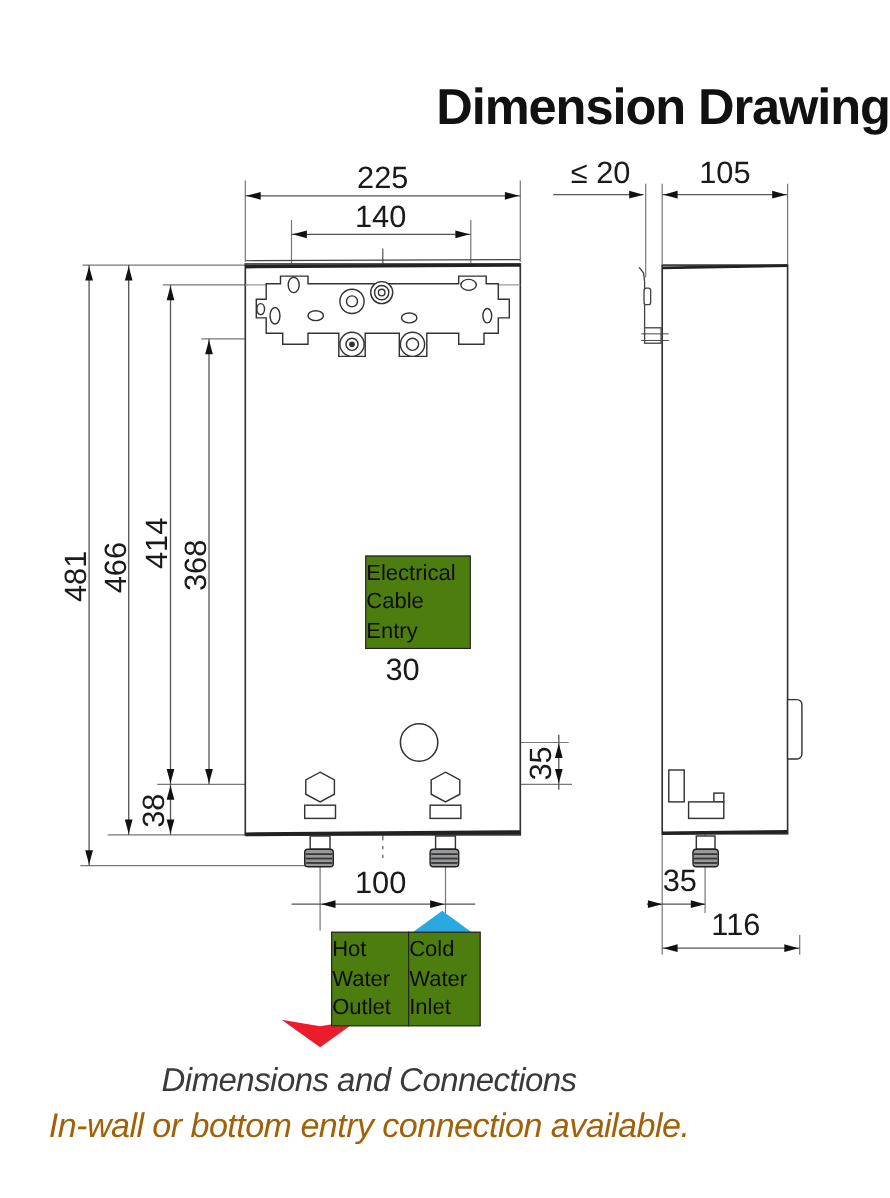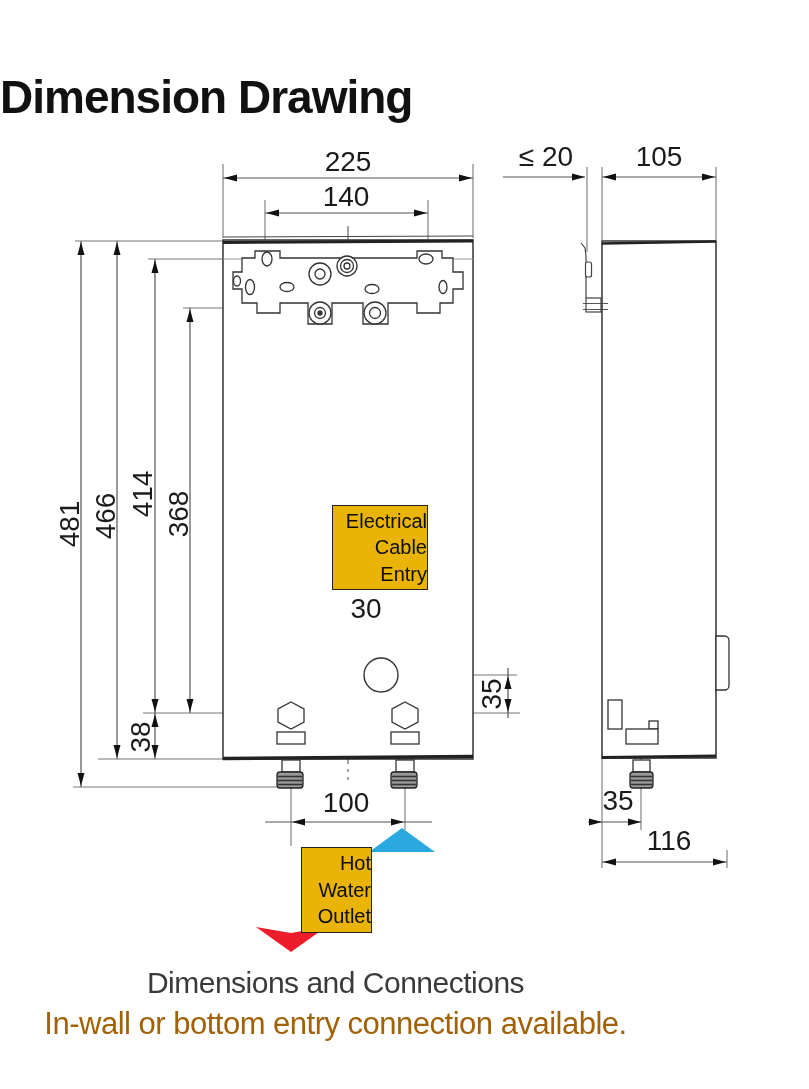--- a/index.html
+++ b/index.html
@@ -1,28 +1,28 @@
 <!DOCTYPE html>
 <html><head>
 <meta charset="utf-8">
 <style>
   html,body{margin:0;padding:0;background:#fff;}
   .page{position:relative;width:809px;height:1089px;background:#ffffff;overflow:hidden;
         font-family:"Liberation Sans",sans-serif;}
-  .title{position:absolute;top:70px;left:0;width:809px;text-align:left;
+  .title{position:absolute;top:70px;left:0;width:809px;text-align:right;
          font-size:46px;font-weight:700;color:#111;letter-spacing:-1px;}
   svg{position:absolute;top:0;left:0;}
   svg text{font-family:"Liberation Sans",sans-serif;font-size:28px;fill:#1a1a1a;}
-  .label-box{position:absolute;background:#eab308;border:1.6px solid #222;
-             display:flex;align-items:center;justify-content:center;text-align:right;
+  .label-box{position:absolute;background:#4d7c0f;border:1.6px solid #222;
+             display:flex;align-items:center;justify-content:center;text-align:left;
              color:#0d0d0d;font-size:20px;line-height:1.32;z-index:3;}
   .cable-box{left:332px;top:505px;width:94px;height:83px;}
   .hot-box{left:255px;top:847px;width:69px;height:84px;margin-left:46px;}
   .cold-box{left:371px;top:847px;width:64px;height:84px;}
-  .caption{position:absolute;top:966px;left:0;width:671px;text-align:center;}
+  .caption{position:absolute;top:966px;left:0;width:671px;text-align:center;font-style:italic;}
   .caption .l1{font-size:30px;color:#3a3a3a;letter-spacing:-0.5px;}
   .caption .l2{font-size:31px;color:#a16207;letter-spacing:-0.5px;margin-top:6px;}
 </style>
 </head>
 <body>
 
 <div class="page">
 
   <div class="title">Dimension Drawing</div>
 
@@ -195,19 +195,20 @@
       <text x="366" y="618" text-anchor="middle">30</text>
       <text transform="translate(491,694) rotate(-90)" text-anchor="middle" dominant-baseline="central">35</text>
       <text x="346" y="812" text-anchor="middle">100</text>
       <text x="618" y="810" text-anchor="middle">35</text>
       <text x="669" y="850" text-anchor="middle">116</text>
     </g>
   </svg>
 
   <div class="label-box cable-box">Electrical Cable Entry</div>
   <div class="label-box hot-box">Hot Water Outlet</div>
+  <div class="label-box cold-box">Cold Water Inlet</div>
 
   <div class="caption">
     <div class="l1">Dimensions and Connections</div>
     <div class="l2">In-wall or bottom entry connection available.</div>
   </div>
 
 </div>
 
 </body></html>

